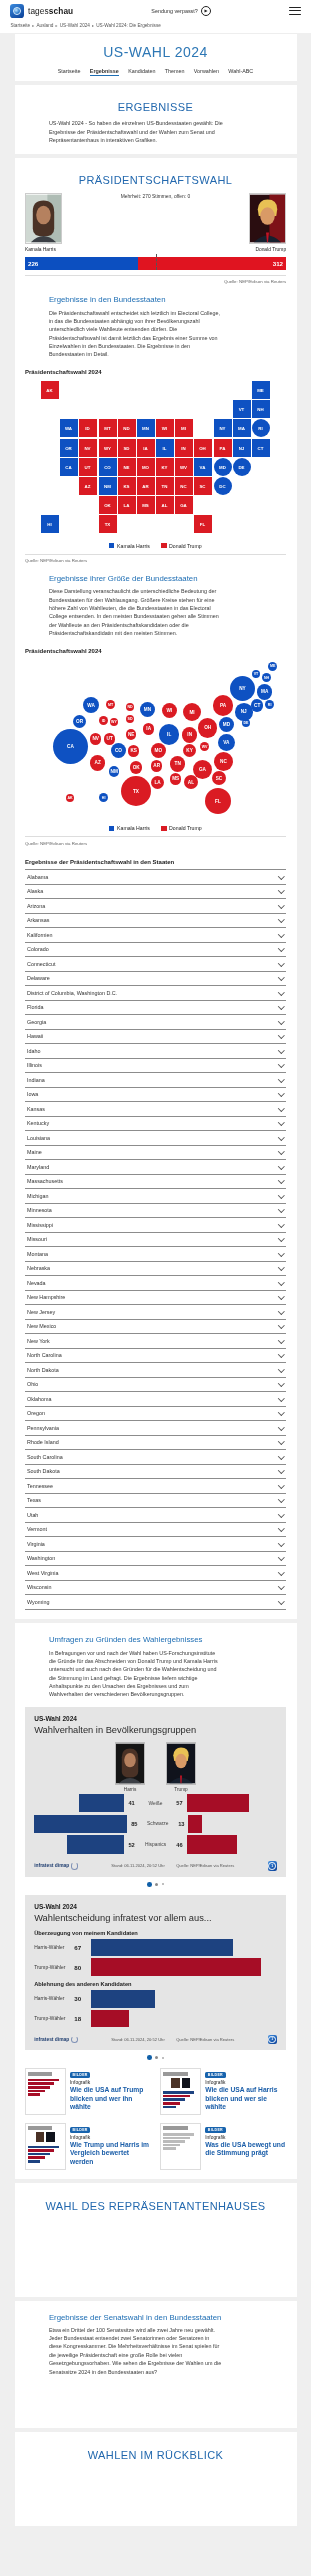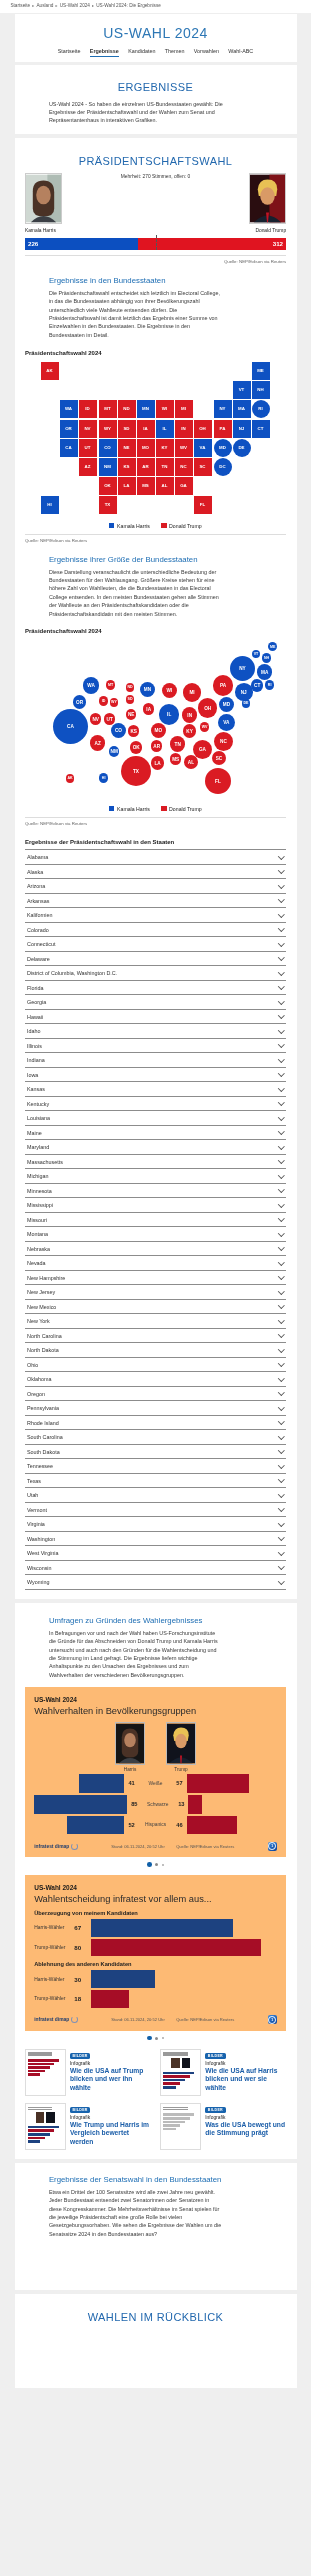--- a/index.html
+++ b/index.html
@@ -54,21 +54,21 @@
   
   .bubblemap{position:relative;width:261px;height:162px;margin-top:3.1px;}
   .bubble{position:absolute;border-radius:50%;display:flex;align-items:center;justify-content:center;color:#fff;font-weight:700;}
   
   .acc{margin-top:2.1px;}
   .acc-row{display:flex;justify-content:space-between;align-items:center;height:13.5px;border-top:0.5px solid #8c8c8c;padding:0 2.1px;cursor:pointer;}
   .acc-row:last-child{border-bottom:0.5px solid #8c8c8c;}
   .acc-name{font-size:5.4px;color:#333;}
   .chev{width:3.6px;height:3.6px;border-right:0.8px solid #555;border-bottom:0.8px solid #555;transform:rotate(45deg);margin-top:-2.1px;}
   
-  .chartbox{background:#fdba74;margin:8.3px 0 3.1px 0;padding:8.3px 9.3px 6.2px 9.3px;}
+  .chartbox{background:#e5e5e5;margin:8.3px 0 3.1px 0;padding:8.3px 9.3px 6.2px 9.3px;}
   .cb-kicker{font-size:6.5px;font-weight:700;color:#1a1a1a;}
   .cb-title{font-size:9.3px;color:#2b2b2b;margin:3.1px 0 6.2px 0;font-weight:400;}
   .cb-photos{display:flex;justify-content:center;gap:21px;margin-bottom:2.1px;}
   .cb-photo-wrap{font-size:4.7px;color:#333;}
   .mini-portrait{width:30px;height:43px;border:0.5px solid #bbb;box-sizing:border-box;}
   .bfly-row{display:flex;align-items:center;height:18.7px;margin-bottom:2.1px;}
   .bfly-left{width:97px;display:flex;justify-content:flex-end;}
   .bfly-right{width:97px;}
   .bfly-bar-b{background:#1d4280;height:18.7px;}
   .bfly-bar-r{background:#a60d26;height:18.7px;}
@@ -107,20 +107,39 @@
   
   .blankcard-220{height:114px;}
   .blankcard-150{height:78px;}
   .blankcard-182{height:94px;}
 </style>
 </head>
 <body>
 
 <div class="page">
 
+  <div class="topbar">
+    <div class="topbar-inner">
+      <div class="brand">
+        <div class="brand-icon">
+            <div class="brand-globe"></div>
+          </div>
+        <div class="brand-name"><span>tages</span><b>schau</b></div>
+      </div>
+      <div class="missed">
+        <span>Sendung verpasst?</span>
+        <span class="play-circle">▶</span>
+      </div>
+      <div class="hamburger">
+          <span></span>
+          <span></span>
+          <span></span>
+        </div>
+    </div>
+  </div>
   <div class="breadcrumb" id="breadcrumb"><span>Startseite</span><span class="sep">▸</span><span>Ausland</span><span class="sep">▸</span><span>US-Wahl 2024</span><span class="sep">▸</span><span>US-Wahl 2024: Die Ergebnisse</span></div>
 
   <div class="masthead">
     <div class="page-title">US-WAHL 2024</div>
     <div class="tabs" id="tabs">
         <span class="tab">Startseite</span>
         <span class="tab active">Ergebnisse</span>
         <span class="tab">Kandidaten</span>
         <span class="tab">Themen</span>
         <span class="tab">Vorwahlen</span>
@@ -717,20 +736,23 @@
               <div style="width: 22px; background: rgb(187, 187, 187);"></div>
               <div style="width: 17px; background: rgb(187, 187, 187);"></div>
               <div style="width: 12.4px; background: rgb(187, 187, 187);"></div>
             </div>
           </div>
           <div class="teaser-body"><span class="badge">BILDER</span><div class="teaser-kicker">Infografik</div><div class="teaser-title">Was die USA bewegt und die Stimmung prägt</div></div>
         </div>
       </div>
   </div>
 
+  <div class="card blankcard-220">
+    <div class="h-section">WAHL DES REPRÄSENTANTENHAUSES</div>
+  </div>
 
 
   <div class="card" style="height:127px;">
     <div class="indent">
       <div class="h-sub" style="margin-top:2.1px;">Ergebnisse der Senatswahl in den Bundesstaaten</div>
       <div class="body-text">Etwa ein Drittel der 100 Senatssitze wird alle zwei Jahre neu gewählt. Jeder Bundesstaat entsendet zwei Senatorinnen oder Senatoren in diese Kongresskammer. Die Mehrheitsverhältnisse im Senat spielen für die jeweilige Präsidentschaft eine große Rolle bei vielen Gesetzgebungsvorhaben. Wie sehen die Ergebnisse der Wahlen um die Senatssitze 2024 in den Bundesstaaten aus?</div>
     </div>
   </div>
 
   <div class="card blankcard-182">

